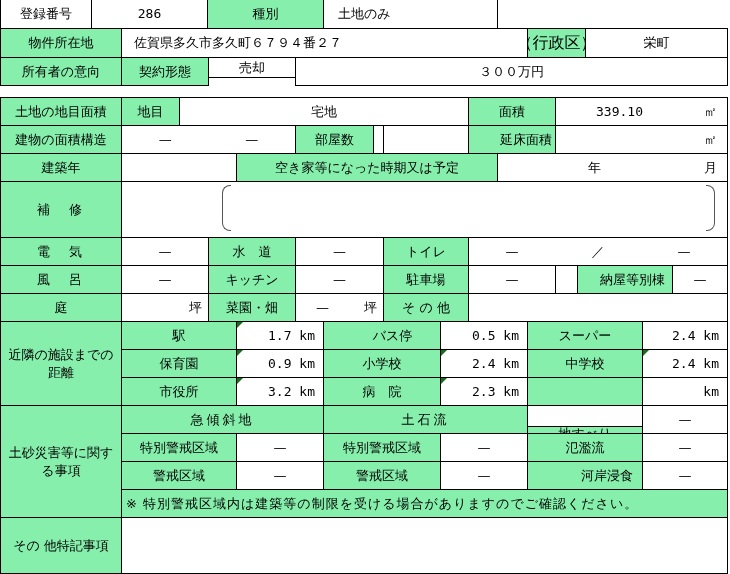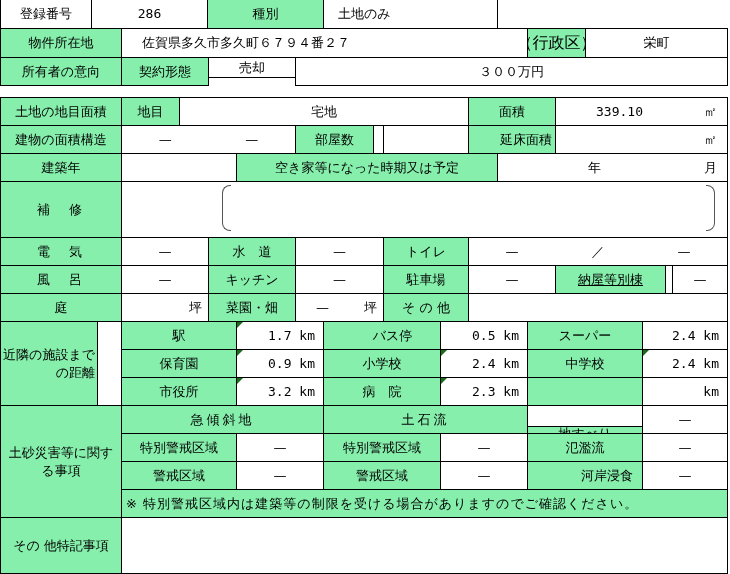--- a/index.html
+++ b/index.html
@@ -17,21 +17,21 @@
 </style>
 </head>
 <body>
 
 <div class="c noT" style="left:0;top:-1px;width:92px;height:30px;">登録番号</div>
 <div class="c noT mono" style="left:91px;top:-1px;width:117px;height:30px;">286</div>
 <div class="c h noT" style="left:207px;top:-1px;width:117px;height:30px;">種別</div>
 <div class="c noT l" style="left:323px;top:-1px;width:175px;height:30px;padding-left:14px;">土地のみ</div>
 
 <div class="c h" style="left:0;top:28px;width:122px;height:30px;">物件所在地</div>
-<div class="c l" style="left:121px;top:28px;width:407px;height:30px;padding-left:20px;">佐賀県多久市多久町６７９４番２７</div>
+<div class="c l" style="left:121px;top:28px;width:407px;height:30px;padding-left:12px;">佐賀県多久市多久町６７９４番２７</div>
 <div class="c h" style="left:527px;top:28px;width:59px;height:30px;font-size:16px;">（行政区）</div>
 <div class="c" style="left:585px;top:28px;width:143px;height:30px;">栄町</div>
 
 <div class="c h" style="left:0;top:57px;width:122px;height:29px;">所有者の意向</div>
 <div class="c h" style="left:121px;top:57px;width:88px;height:29px;">契約形態</div>
 <div class="c" style="left:208px;top:57px;width:88px;height:21px;">売却</div>
 <div class="c" style="left:295px;top:57px;width:433px;height:29px;">３００万円</div>
 
 <div class="c h" style="left:0;top:97px;width:122px;height:29px;">土地の地目面積</div>
 <div class="c h" style="left:121px;top:97px;width:59px;height:29px;">地目</div>
@@ -76,34 +76,34 @@
   <span>／</span>
   <span>—</span>
 </div>
 
 <div class="c h sp" style="left:0;top:265px;width:122px;height:29px;">風　呂</div>
 <div class="c" style="left:121px;top:265px;width:88px;height:29px;">—</div>
 <div class="c h" style="left:208px;top:265px;width:88px;height:29px;">キッチン</div>
 <div class="c" style="left:295px;top:265px;width:89px;height:29px;">—</div>
 <div class="c h" style="left:383px;top:265px;width:86px;height:29px;">駐車場</div>
 <div class="c" style="left:468px;top:265px;width:88px;height:29px;">—</div>
-<div class="c h" style="left:555px;top:265px;width:111px;height:29px;text-decoration:underline;">納屋等別棟</div>
+<div class="c h" style="left:577px;top:265px;width:111px;height:29px;">納屋等別棟</div>
 <div class="c" style="left:672px;top:265px;width:56px;height:29px;">—</div>
 
 <div class="c h" style="left:0;top:293px;width:122px;height:29px;">庭</div>
 <div class="c r" style="left:121px;top:293px;width:88px;height:29px;padding-right:6px;">坪</div>
 <div class="c h" style="left:208px;top:293px;width:88px;height:29px;">菜園・畑</div>
 <div class="c" style="left:295px;top:293px;width:89px;height:29px;justify-content:space-between;padding:0 6px 0 20px;">
   <span>—</span>
   <span>坪</span>
 </div>
 <div class="c h" style="left:383px;top:293px;width:86px;height:29px;">そ の 他</div>
 <div class="c" style="left:468px;top:293px;width:260px;height:29px;"></div>
 
-<div class="c h wrap" style="left:0;top:321px;width:98px;height:85px;padding:0 2px;text-align:right;">近隣の施設までの距離</div>
+<div class="c h wrap" style="left:0;top:321px;width:122px;height:85px;padding:0 2px;">近隣の施設までの距離</div>
 
 <div class="c h" style="left:121px;top:321px;width:116px;height:29px;">駅</div>
 <div class="c r mono" style="left:236px;top:321px;width:88px;height:29px;padding-right:8px;">
     <span class="tri"></span>
     <span>1.7 km</span>
   </div>
 <div class="c h" style="left:323px;top:321px;width:118px;height:29px;padding-left:21px;">バス停</div>
 <div class="c r mono" style="left:440px;top:321px;width:88px;height:29px;padding-right:8px;">0.5 km</div>
 <div class="c h" style="left:527px;top:321px;width:116px;height:29px;">スーパー</div>
 <div class="c r mono" style="left:642px;top:321px;width:86px;height:29px;padding-right:8px;">2.4 km</div>

